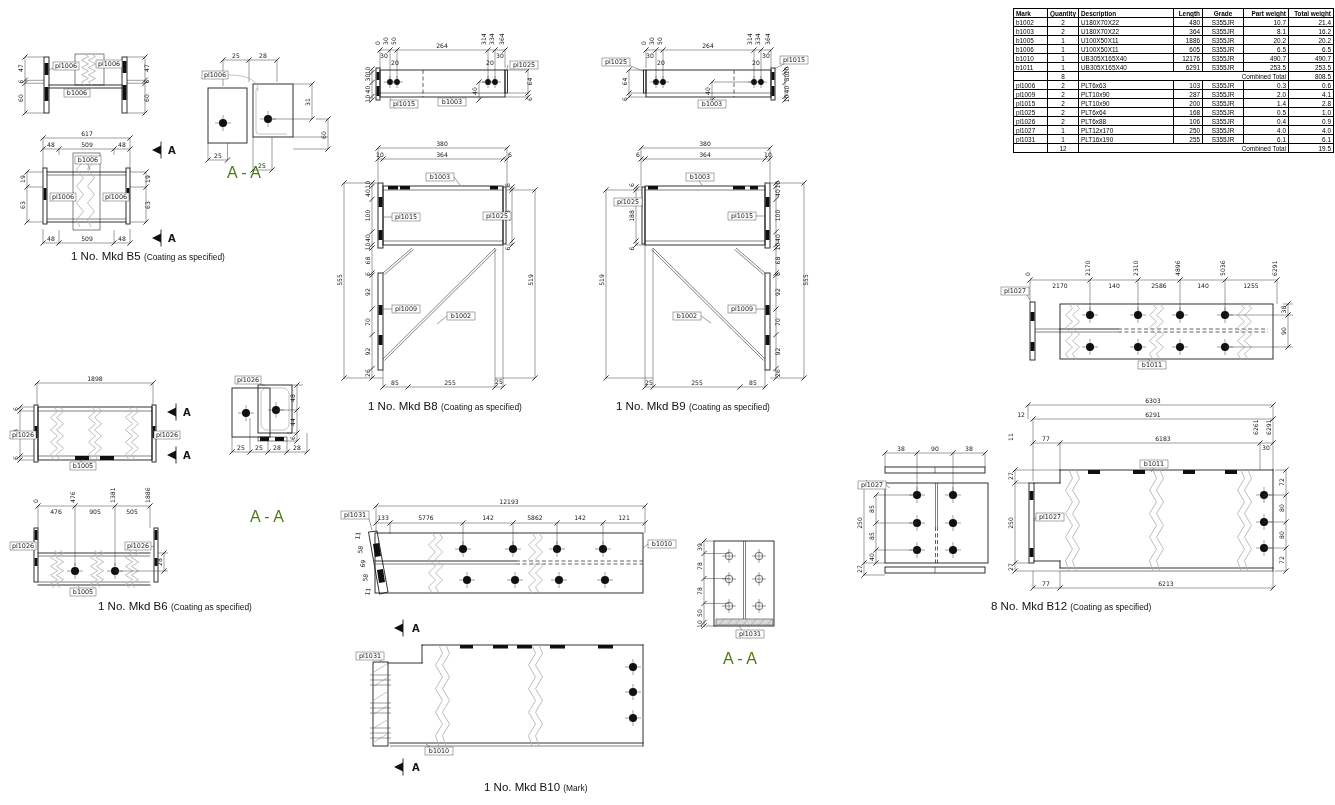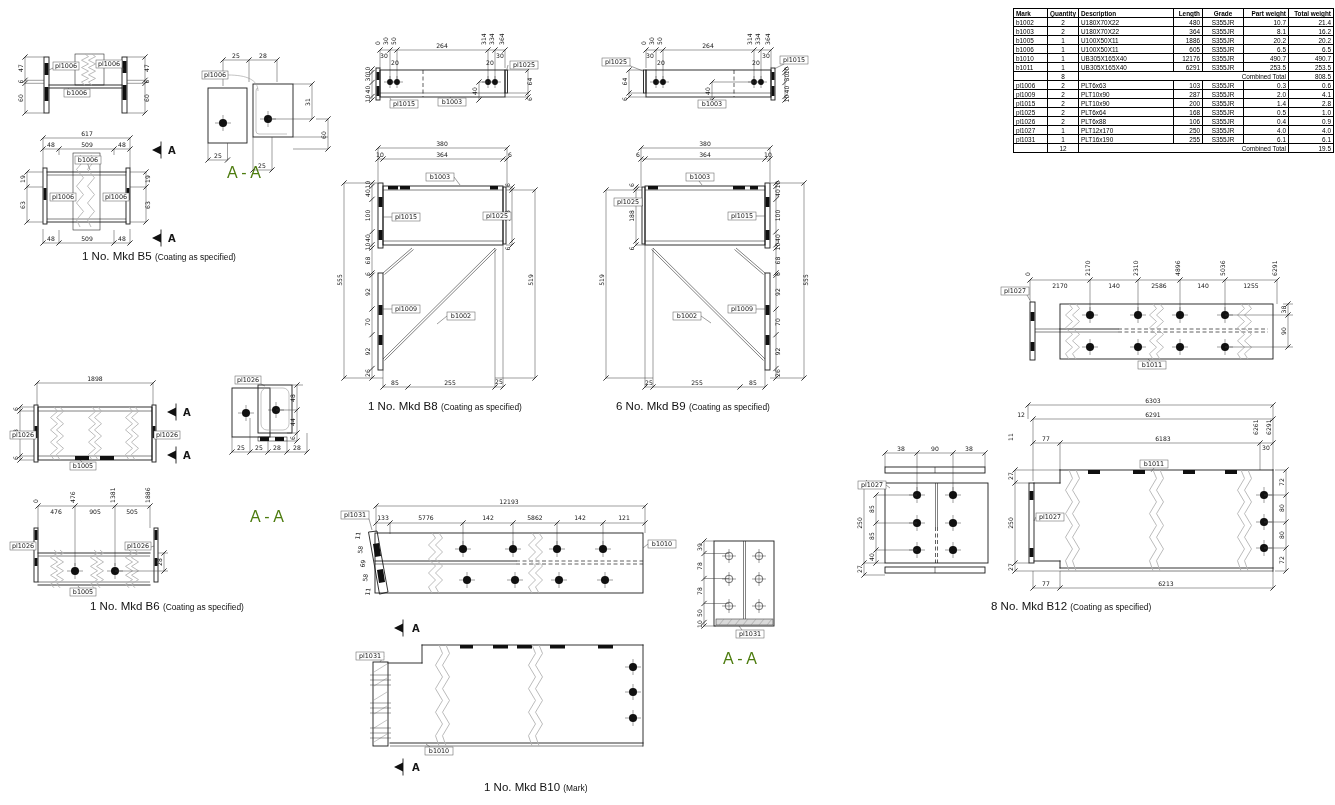--- a/index.html
+++ b/index.html
@@ -229,21 +229,21 @@
       <text class="pl" x="73" y="32.3" text-anchor="middle">b1006</text>
   <rect class="lbx" x="35" y="63" width="26" height="8"></rect>
       <text class="pl" x="48" y="69.3" text-anchor="middle">pl1006</text>
   <rect class="lbx" x="88" y="63" width="26" height="8"></rect>
       <text class="pl" x="101" y="69.3" text-anchor="middle">pl1006</text>
   <use href="#aarr" x="146" y="20"></use>
   <text class="am" x="153" y="24">A</text>
   <use href="#aarr" x="146" y="108"></use>
   <text class="am" x="153" y="112">A</text>
 </svg>
-<div class="cap" style="left:82px;top:250px"><span>1 No. Mkd B5</span> <span class="sm">(Coating as specified)</span></div>
+<div class="cap" style="left:71px;top:250px"><span>1 No. Mkd B5</span> <span class="sm">(Coating as specified)</span></div>
 
 <svg class="dwg" style="left:338px;top:18px" width="215" height="100">
   <g>
     <line class="d" x1="42" y1="32" x2="167" y2="32"></line>
     <use href="#tk" x="42" y="32"></use>
         <use href="#tk" x="52" y="32"></use>
         <use href="#tk" x="59" y="32"></use>
         <use href="#tk" x="150" y="32"></use>
         <use href="#tk" x="157" y="32"></use>
         <use href="#tk" x="167" y="32"></use>
@@ -589,21 +589,21 @@
       <text class="pl" x="102" y="39.3" text-anchor="middle">b1003</text>
   <rect class="lbx" x="16" y="58" width="28" height="8"></rect>
       <text class="pl" x="30" y="64.3" text-anchor="middle">pl1025</text>
   <rect class="lbx" x="130" y="72" width="28" height="8"></rect>
       <text class="pl" x="144" y="78.3" text-anchor="middle">pl1015</text>
   <rect class="lbx" x="75" y="172" width="28" height="8"></rect>
       <text class="pl" x="89" y="178.3" text-anchor="middle">b1002</text>
   <rect class="lbx" x="130" y="165" width="28" height="8"></rect>
       <text class="pl" x="144" y="171.3" text-anchor="middle">pl1009</text>
 </svg>
-<div class="cap" style="left:616px;top:400px"><span>6 No. Mkd B9</span> <span class="sm">(Coating as specified)</span></div>
+<div class="cap" style="left:616px;top:400px"><span>1 No. Mkd B9</span> <span class="sm">(Coating as specified)</span></div>
 
 <svg class="dwg" style="left:8px;top:376px" width="200" height="110">
   <g>
     <line class="d" x1="29" y1="7" x2="145" y2="7"></line>
         <use href="#tk" x="29" y="7"></use>
         <use href="#tk" x="145" y="7"></use>
     <line class="d" x1="29" y1="7" x2="29" y2="29"></line>
         <line class="d" x1="145" y1="7" x2="145" y2="29"></line>
     <rect class="o" x="30" y="31" width="114" height="53"></rect>
     <line class="o2" x1="30" y1="35" x2="144" y2="35"></line>
@@ -739,21 +739,21 @@
   <text class="dt" x="87" y="21.5" text-anchor="middle">905</text>
   <text class="dt" x="124" y="21.5" text-anchor="middle">505</text>
   <text class="dt" transform="rotate(-90 154 70)" x="154" y="70" text-anchor="middle">28</text>
   <rect class="lbx" x="2" y="50" width="26" height="8"></rect>
       <text class="pl" x="15" y="56.3" text-anchor="middle">pl1026</text>
   <rect class="lbx" x="117" y="50" width="26" height="8"></rect>
       <text class="pl" x="130" y="56.3" text-anchor="middle">pl1026</text>
   <rect class="lbx" x="62" y="96" width="26" height="8"></rect>
       <text class="pl" x="75" y="102.3" text-anchor="middle">b1005</text>
 </svg>
-<div class="cap" style="left:90px;top:600px"><span>1 No. Mkd B6</span> <span class="sm">(Coating as specified)</span></div>
+<div class="cap" style="left:98px;top:600px"><span>1 No. Mkd B6</span> <span class="sm">(Coating as specified)</span></div>
 
 <svg class="dwg" style="left:336px;top:492px" width="350" height="120">
   <g>
     <line class="d" x1="40" y1="14" x2="309" y2="14"></line>
         <use href="#tk" x="40" y="14"></use>
         <use href="#tk" x="309" y="14"></use>
     <line class="d" x1="40" y1="31" x2="309" y2="31"></line>
     <use href="#tk" x="40" y="31"></use>
         <use href="#tk" x="54" y="31"></use>
         <use href="#tk" x="127" y="31"></use>

